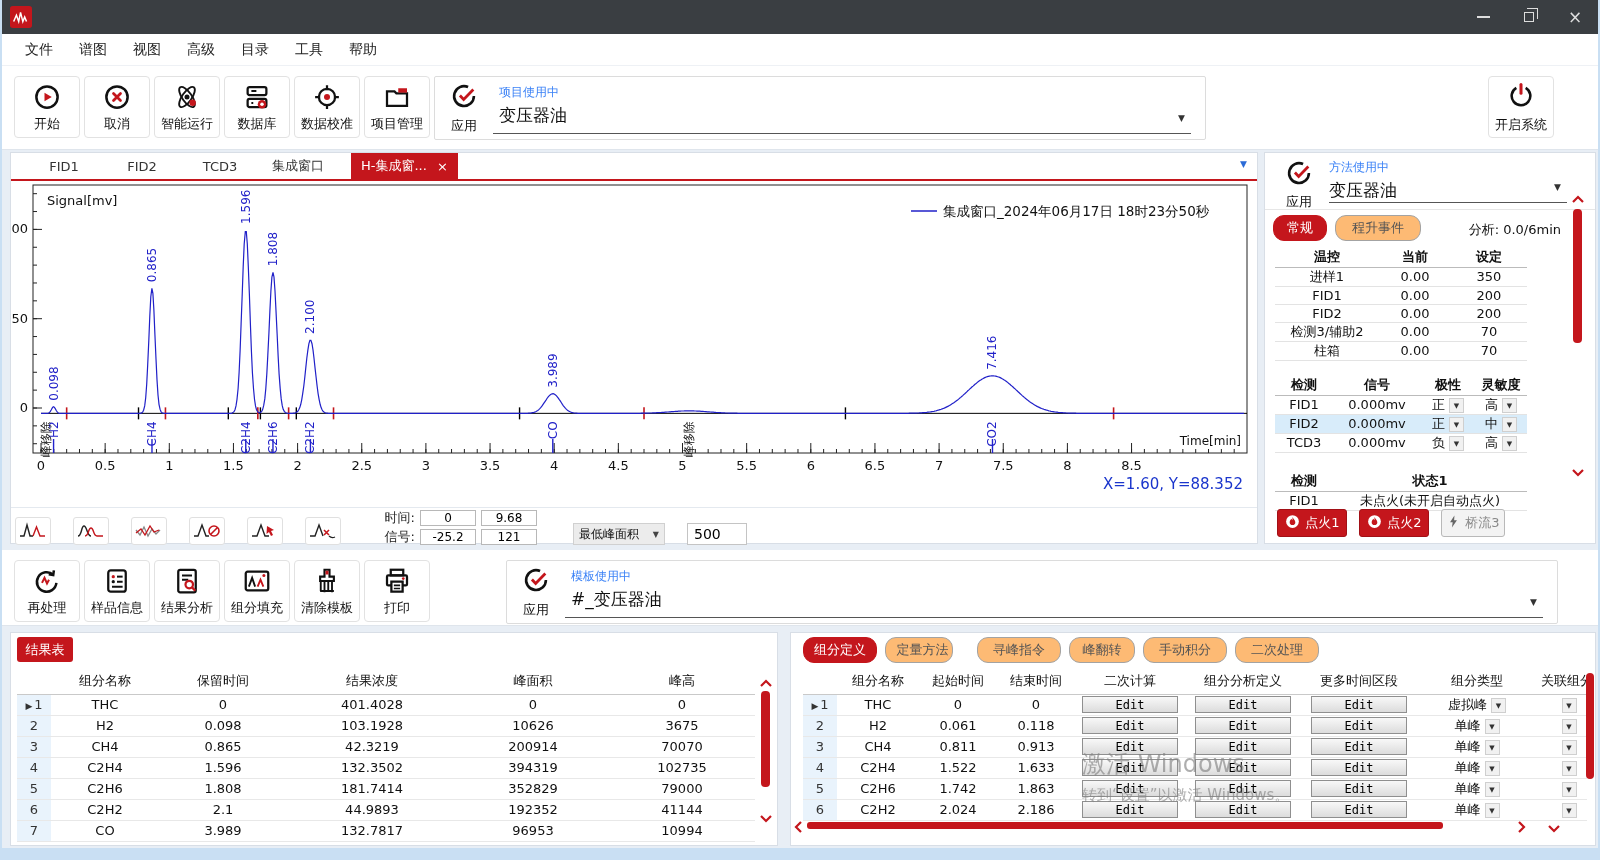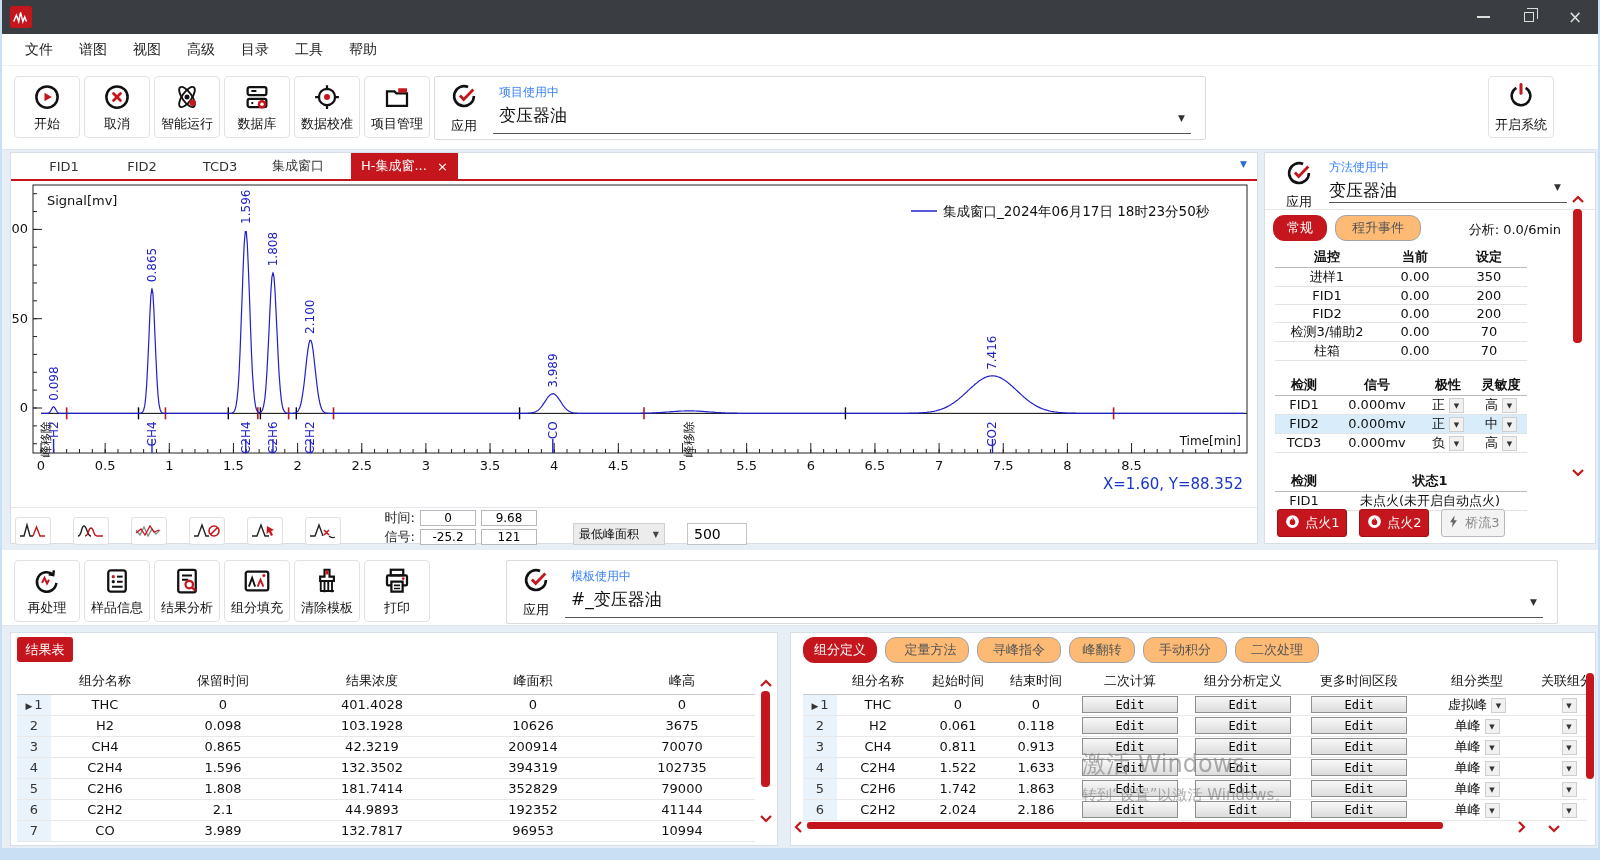--- a/index.html
+++ b/index.html
@@ -780,21 +780,21 @@
         </svg></span>
     <div class="rthumb" style="left:750px;top:58px;width:9px;height:96px"></div>
     <span class="chev" style="left:748px;top:176px"><svg viewBox="0 0 14 10" width="14" height="10">
           <path d="M2 2l5 5 5-5" fill="none" stroke="#c4161c" stroke-width="2.2"></path>
         </svg></span>
   </div>
 
   <div class="component-panel">
     <div id="comp-tabs">
         <div class="rtab on" style="left: 12px; top: 4px; width: 74px;">组分定义</div>
-        <div class="rtab off" style="left: 94px; top: 4px; width: 84px; padding-left: 7px;">定量方法</div>
+        <div class="rtab off" style="left: 94px; top: 4px; width: 68px; padding-left: 7px;">定量方法</div>
         <div class="rtab off" style="left: 186px; top: 4px; width: 84px;">寻峰指令</div>
         <div class="rtab off" style="left: 278px; top: 4px; width: 66px;">峰翻转</div>
         <div class="rtab off" style="left: 352px; top: 4px; width: 84px;">手动积分</div>
         <div class="rtab off" style="left: 444px; top: 4px; width: 84px;">二次处理</div>
       </div>
     <div class="tbl-wrap" style="left:12px;top:36px;width:784px" id="comp-table">
         <table class="data-table">
           <colgroup>
             <col style="width: 34px;">
             <col style="width: 82px;">

